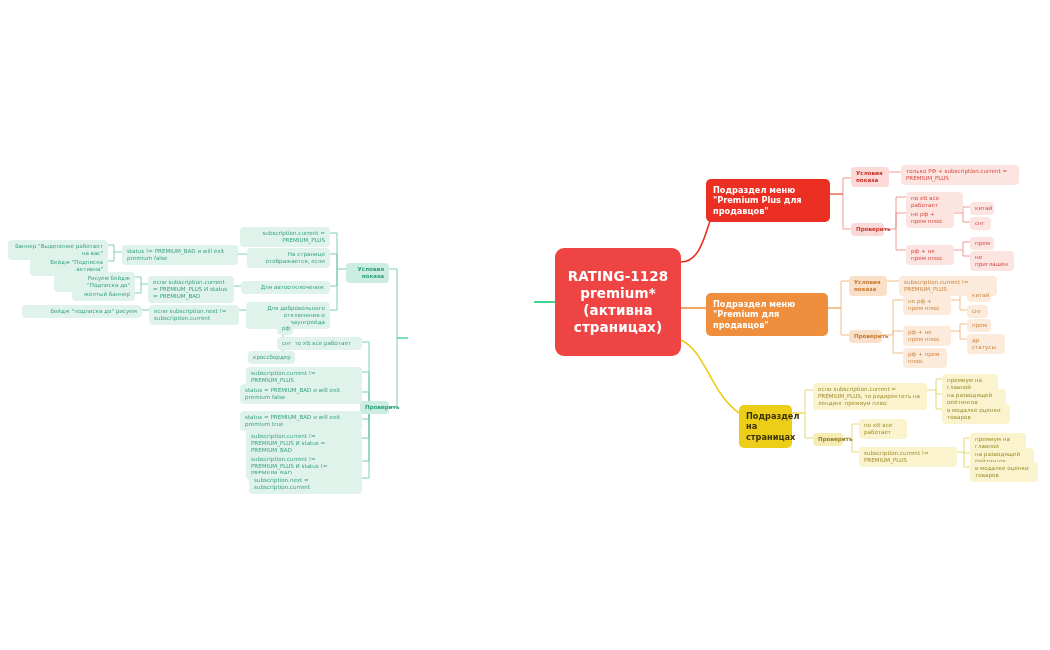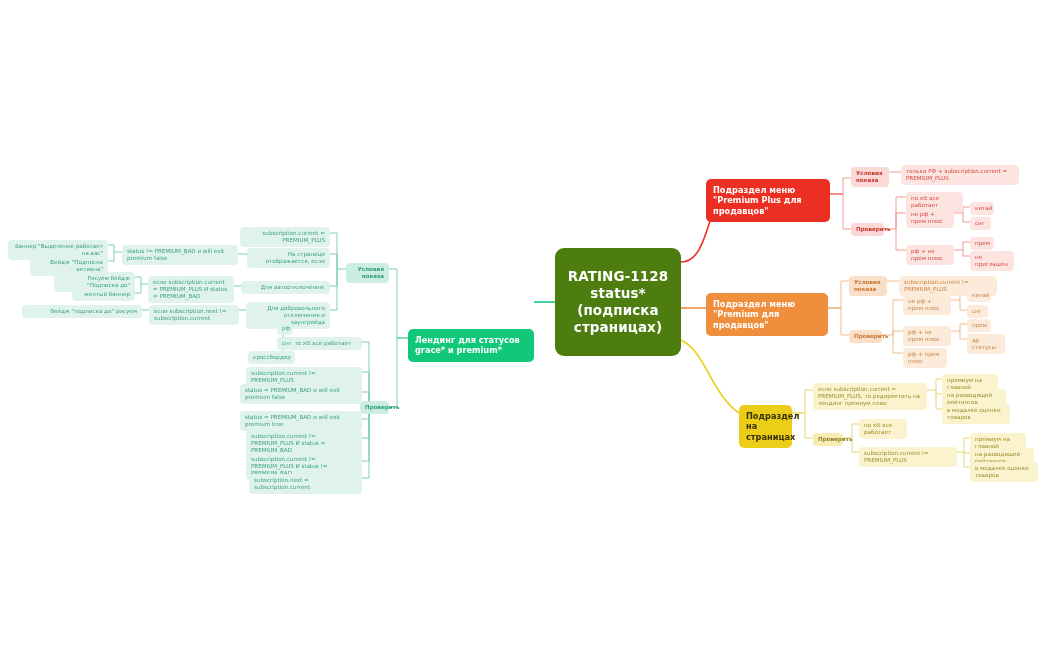--- a/index.html
+++ b/index.html
@@ -10,21 +10,21 @@
   }
   #canvas{position:absolute;inset:0;}
   svg#links{position:absolute;left:0;top:0;width:1050px;height:650px;pointer-events:none;}
   .node{
     position:absolute;box-sizing:border-box;
     border-radius:4px;padding:3px 5px;
     line-height:1.25;white-space:normal;
   }
   
   .root{
-    background:#4d7c0f;color:#ffffff;border-radius:9px;
+    background:#ef4444;color:#ffffff;border-radius:9px;
     font-size:13.5px;font-weight:bold;text-align:center;
     display:flex;align-items:center;justify-content:center;
     padding:8px 10px;letter-spacing:.1px;
   }
   
   .red-main{background:#ec2f23;color:#ffffff;font-size:8.2px;font-weight:bold;border-radius:5px;padding:6px 7px;}
   .red-mid{background:#fbd9d6;color:#c8352c;font-size:5.6px;font-weight:bold;}
   .red-leaf{background:#fce4e1;color:#d4483e;font-size:5.6px;}
 
   .orange-main{background:#ef8f3e;color:#ffffff;font-size:8.2px;font-weight:bold;border-radius:5px;padding:6px 7px;}
@@ -147,22 +147,22 @@
 
   <path d="M289,342 H283" stroke="#6fc9ab" stroke-width="0.9" fill="none"></path>
   <path d="M283,342 V327 H277" stroke="#6fc9ab" stroke-width="0.9" fill="none"></path>
   <path d="M283,342 V342 H277" stroke="#6fc9ab" stroke-width="0.9" fill="none"></path>
   <path d="M283,342 V356 H277" stroke="#6fc9ab" stroke-width="0.9" fill="none"></path>
 </svg>
 
 <div class="node root" style="left:555px;top:248px;width:126px;height:108px;">
   <div>
     <div>RATING-1128</div>
-    <div>status*</div>
-    <div>(подписка</div>
+    <div>premium*</div>
+    <div>(активна</div>
     <div>страницах)</div>
   </div>
 </div>
 
 <div class="node red-main" style="left:706px;top:179px;width:124px;">Подраздел меню  "Premium Plus для продавцов"</div>
 
 <div class="node red-mid" style="left:851px;top:167px;width:38px;">Условия показа</div>
 <div class="node red-leaf" style="left:901px;top:165px;width:118px;">только РФ + subscription.current = PREMIUM_PLUS</div>
 
 <div class="node red-mid" style="left:851px;top:223px;width:33px;">Проверить</div>
@@ -202,21 +202,20 @@
 
 <div class="node yellow-mid" style="left:813px;top:433px;width:30px;">Проверить</div>
 
 <div class="node yellow-leaf" style="left:859px;top:419px;width:48px;">по xtt все работает</div>
 <div class="node yellow-leaf" style="left:859px;top:447px;width:98px;">subscription.current != PREMIUM_PLUS</div>
 
 <div class="node yellow-leaf" style="left:970px;top:433px;width:56px;">премиум на главной</div>
 <div class="node yellow-leaf" style="left:970px;top:448px;width:64px;">на разводящей рейтингов</div>
 <div class="node yellow-leaf" style="left:970px;top:462px;width:68px;">в модалке оценки товаров</div>
 
-<div class="node green-main" style="left:408px;top:329px;width:126px;">Лендинг для статусов grace* и premium*</div>
 
 <div class="node green-mid ta-r" style="left:346px;top:263px;width:43px;">Условия показа</div>
 <div class="node green-mid ta-r" style="left:360px;top:401px;width:29px;">Проверить</div>
 
 <div class="node green-leaf ta-r" style="left:240px;top:227px;width:90px;">subscription.current = PREMIUM_PLUS</div>
 
 <div class="node green-leaf ta-r" style="left:247px;top:248px;width:83px;">На странице отображается, если</div>
 <div class="node green-leaf ta-l" style="left:122px;top:245px;width:116px;">status != PREMIUM_BAD и will exit premium false</div>
 <div class="node green-leaf ta-r" style="left:8px;top:240px;width:100px;">баннер "Выделение работает на вас"</div>
 <div class="node green-leaf ta-r" style="left:30px;top:256px;width:78px;">Бейдж "Подписка активна"</div>

